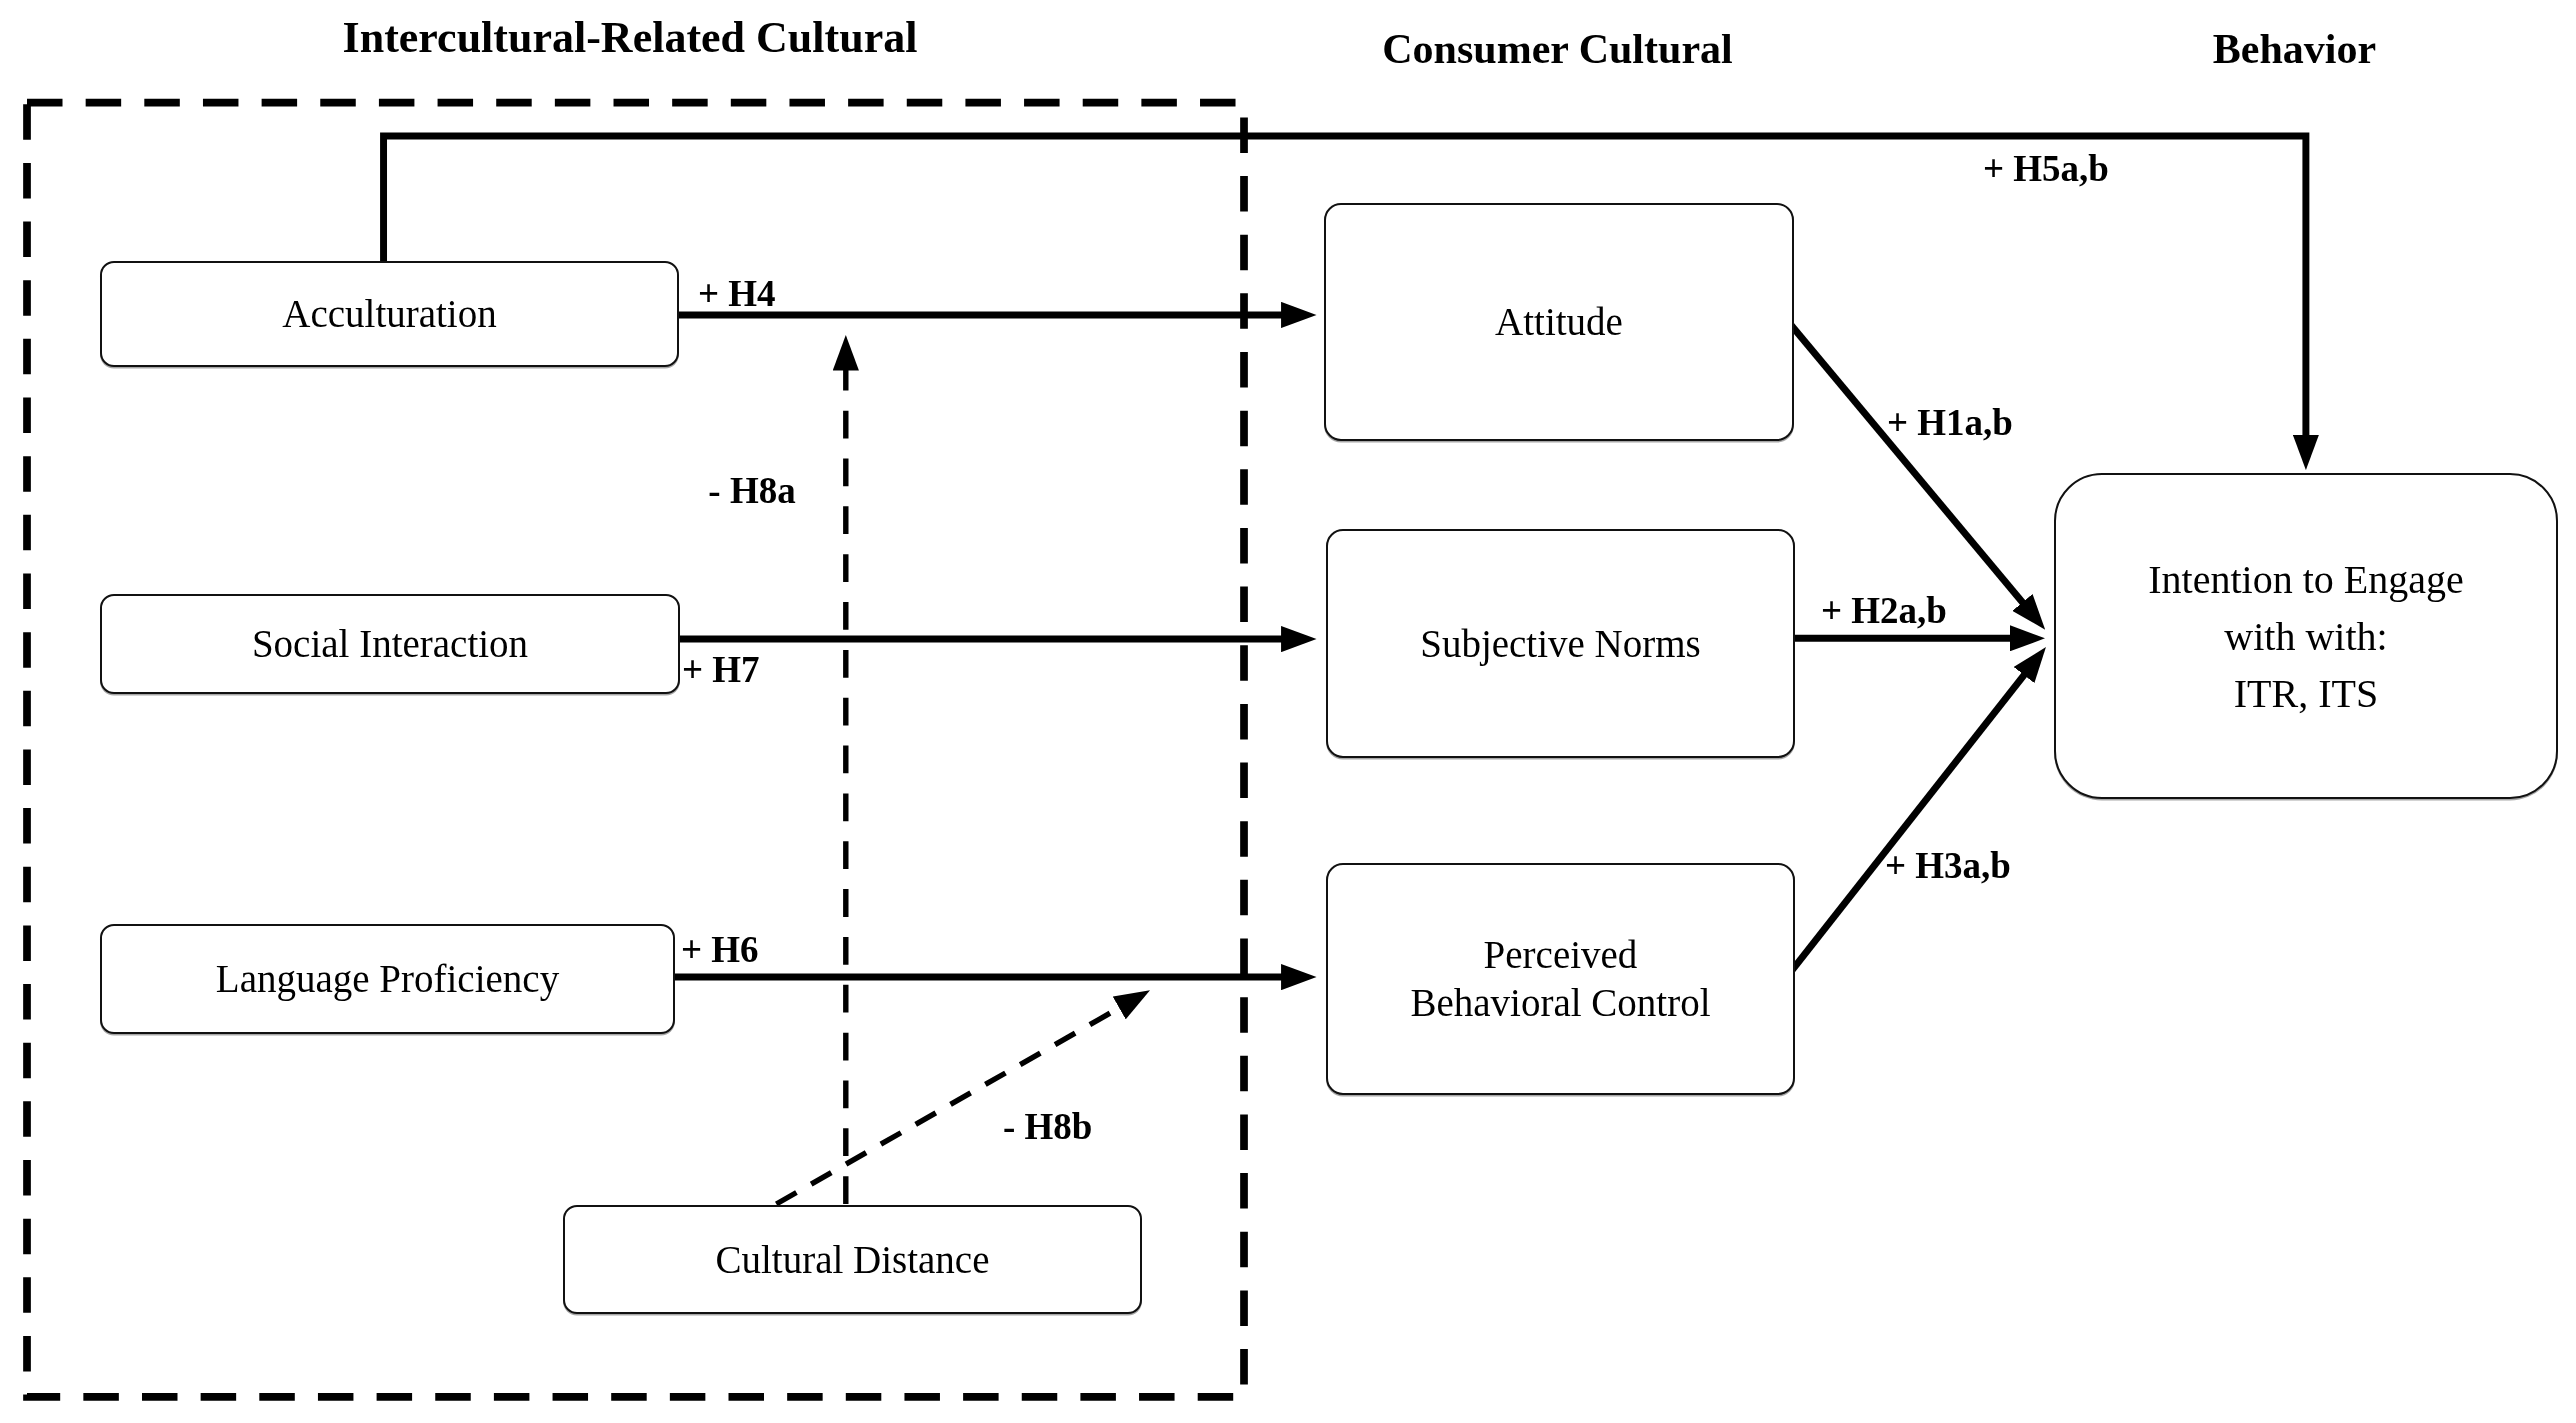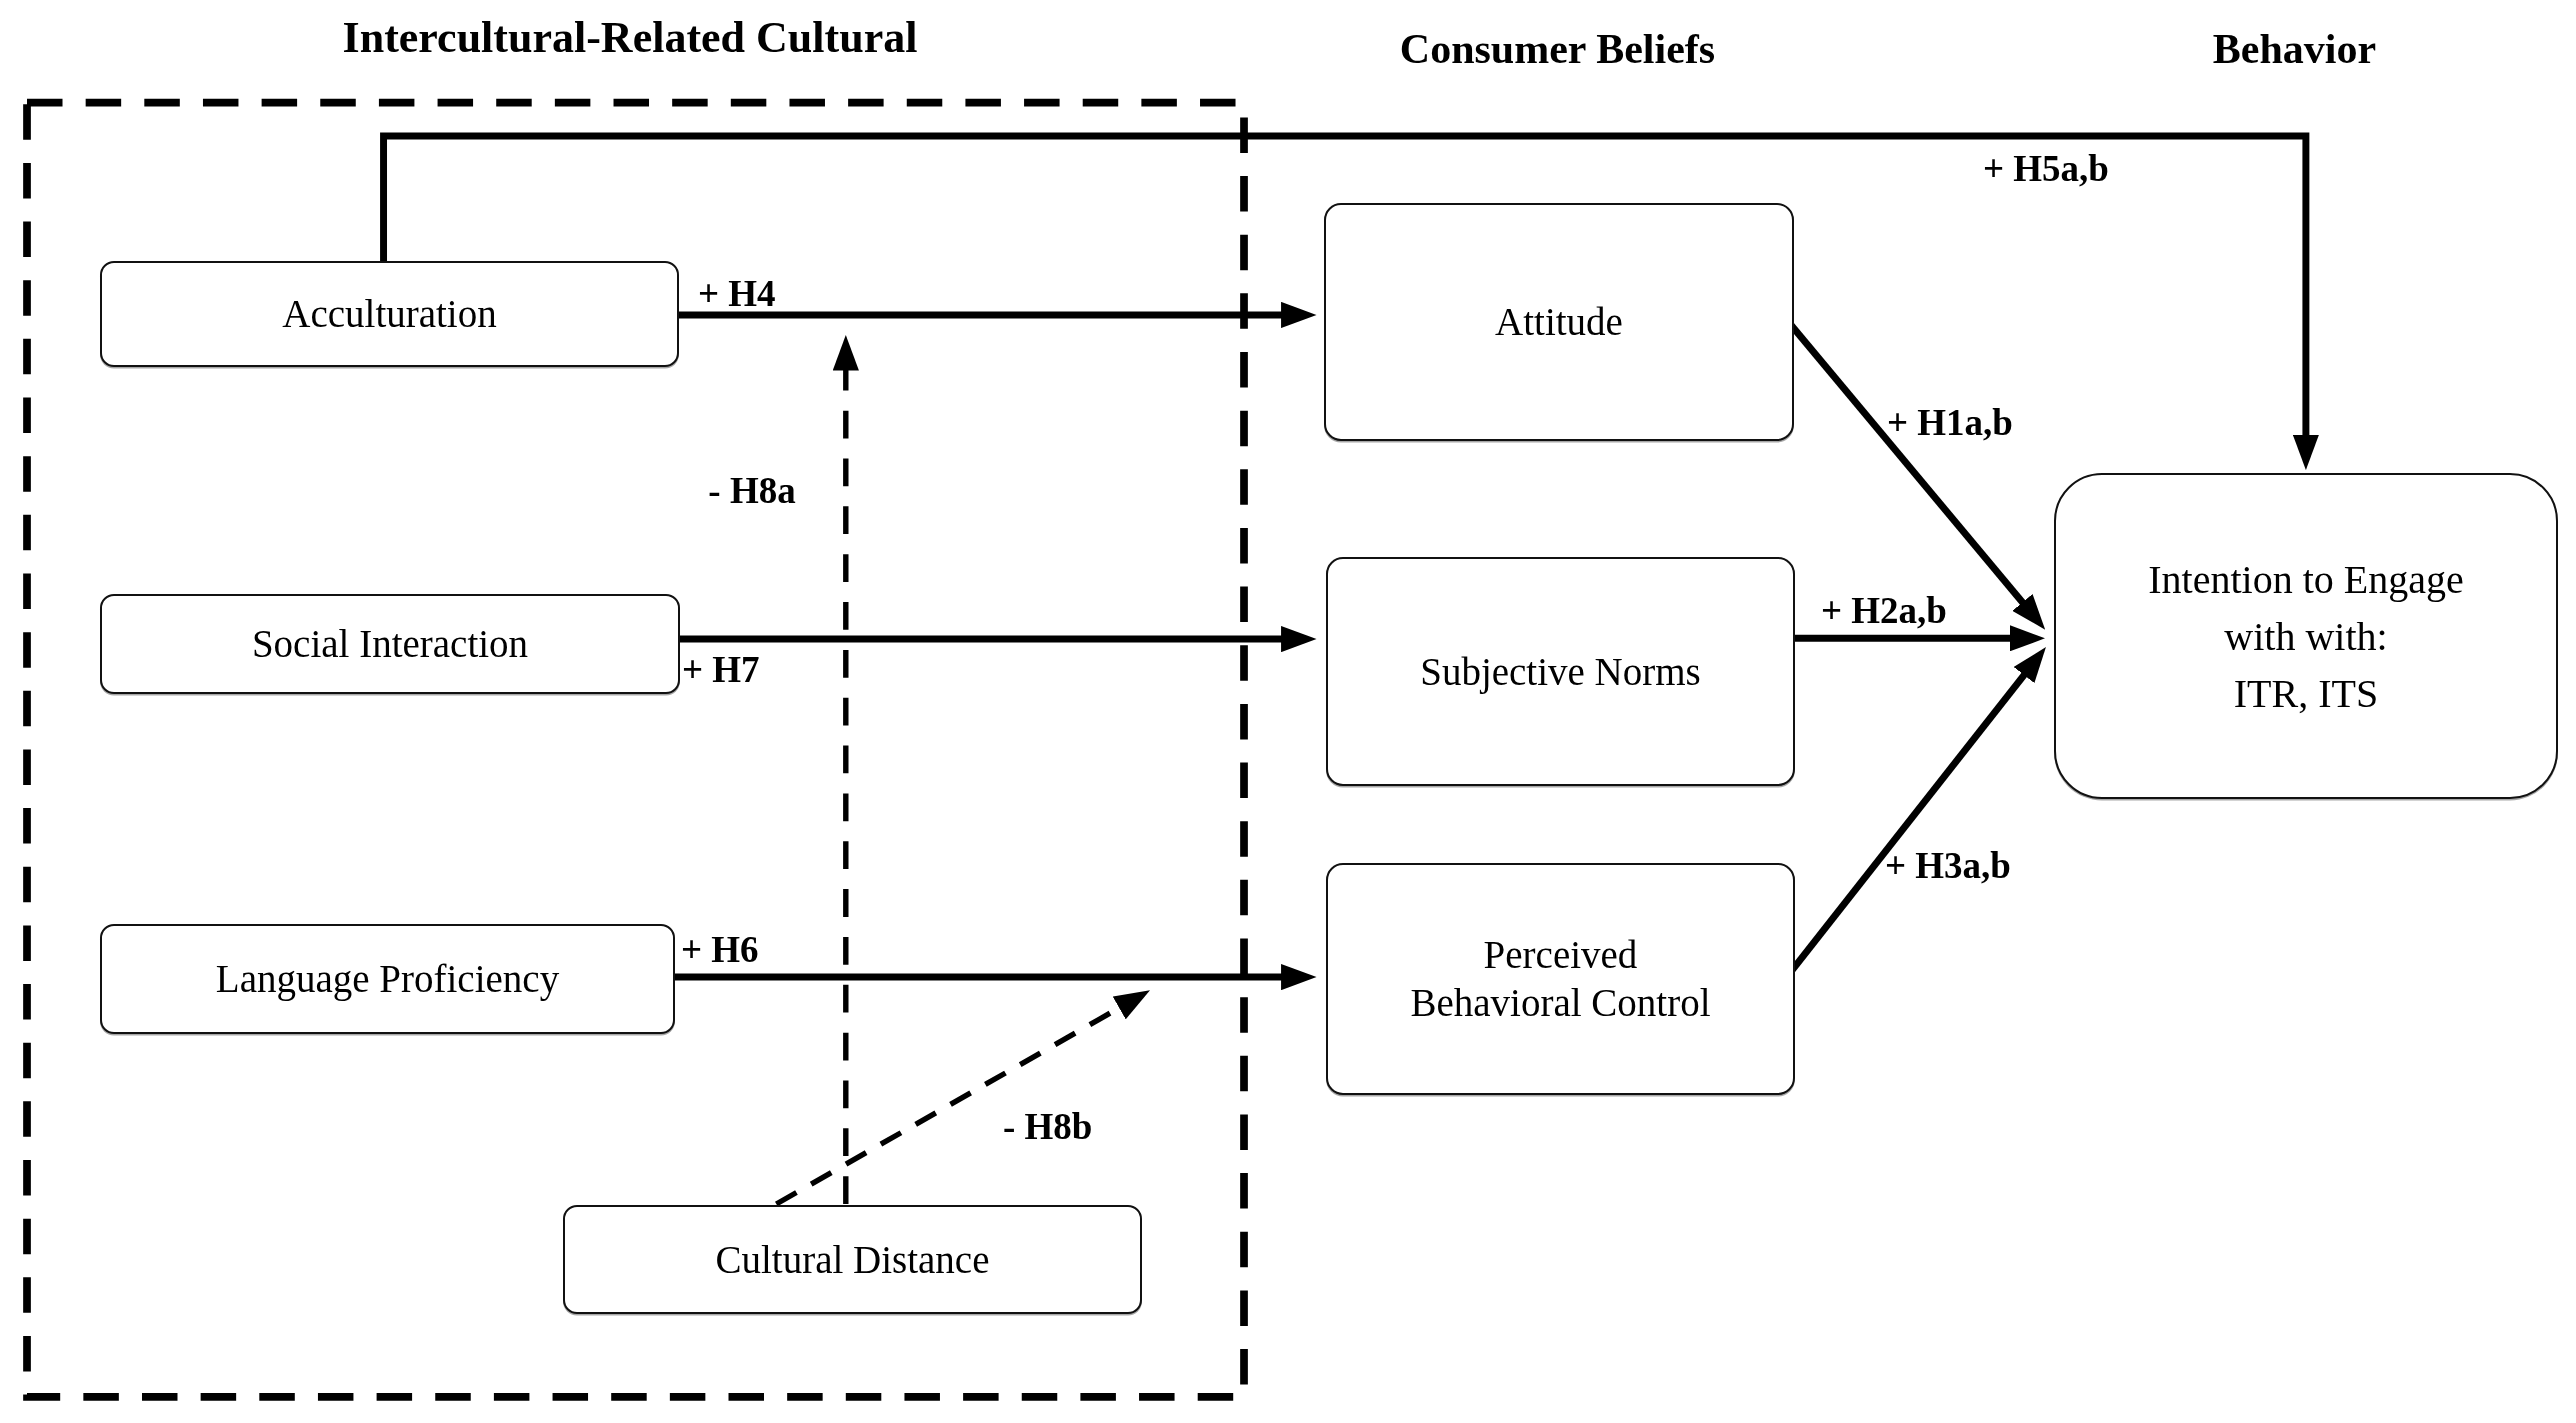--- a/index.html
+++ b/index.html
@@ -9,21 +9,21 @@
   .hdr{position:absolute;font-weight:bold;font-size:42px;text-align:center;white-space:nowrap;}
   .box{position:absolute;border:2.7px solid #111111;background:#ffffff;border-radius:17px;
        display:flex;align-items:center;justify-content:center;text-align:center;
        font-size:39px;line-height:48px;box-shadow:0 1.5px 0 rgba(0,0,0,.35);}
   .box .ln{display:block;}
   #box-acculturation{left:100px;top:261px;width:575px;height:102px;border-radius:14px;}
   #box-social{left:100px;top:594px;width:576px;height:96px;border-radius:14px;}
   #box-language{left:100px;top:924px;width:571px;height:106px;border-radius:14px;}
   #box-cultural{left:563px;top:1205px;width:575px;height:105px;border-radius:14px;}
   #box-attitude{left:1324px;top:203px;width:466px;height:234px;}
-  #box-subjective{left:1326px;top:529px;width:465px;height:225px;margin-top:28px;}
+  #box-subjective{left:1326px;top:529px;width:465px;height:225px;}
   #box-pbc{left:1326px;top:863px;width:465px;height:228px;}
   #box-intention{left:2054px;top:473px;width:500px;height:322px;border-radius:48px;
                  font-size:40px;line-height:57px;}
   .plabel{position:absolute;font-weight:bold;font-size:37px;white-space:nowrap;}
   #lbl-h4{left:698px;top:272px;}
   #lbl-h7{left:682px;top:648px;}
   #lbl-h6{left:681px;top:928px;}
   #lbl-h8a{left:664px;top:469px;width:176px;text-align:center;}
   #lbl-h8b{left:1003px;top:1073px;margin-top:32px;}
   #lbl-h1{left:1887px;top:401px;}
@@ -61,21 +61,21 @@
     <line x1="2320" y1="827" x2="2606" y2="827" stroke="#000" stroke-width="9" marker-end="url(#arw)"></line>
 
     <line x1="2320" y1="1260" x2="2624" y2="873" stroke="#000" stroke-width="9" marker-end="url(#arw)"></line>
 
     <line x1="1096" y1="1560" x2="1096" y2="478" stroke="#000" stroke-width="7" stroke-dasharray="36 26" marker-end="url(#arw)"></line>
 
     <line x1="1006" y1="1560" x2="1452" y2="1305" stroke="#000" stroke-width="7" stroke-dasharray="30 22" marker-end="url(#arw)"></line>
   </svg>
 
   <div class="hdr" id="hdr-intercultural">Intercultural-Related Cultural</div>
-  <div class="hdr" id="hdr-beliefs">Consumer Beliefs</div>
+  <div class="hdr" id="hdr-beliefs">Consumer Cultural</div>
   <div class="hdr" id="hdr-behavior">Behavior</div>
 
   <div class="box" id="box-acculturation">
     <span class="ln">Acculturation</span>
   </div>
   <div class="box" id="box-social">
     <span class="ln">Social Interaction</span>
   </div>
   <div class="box" id="box-language">
     <span class="ln">Language Proficiency</span>

